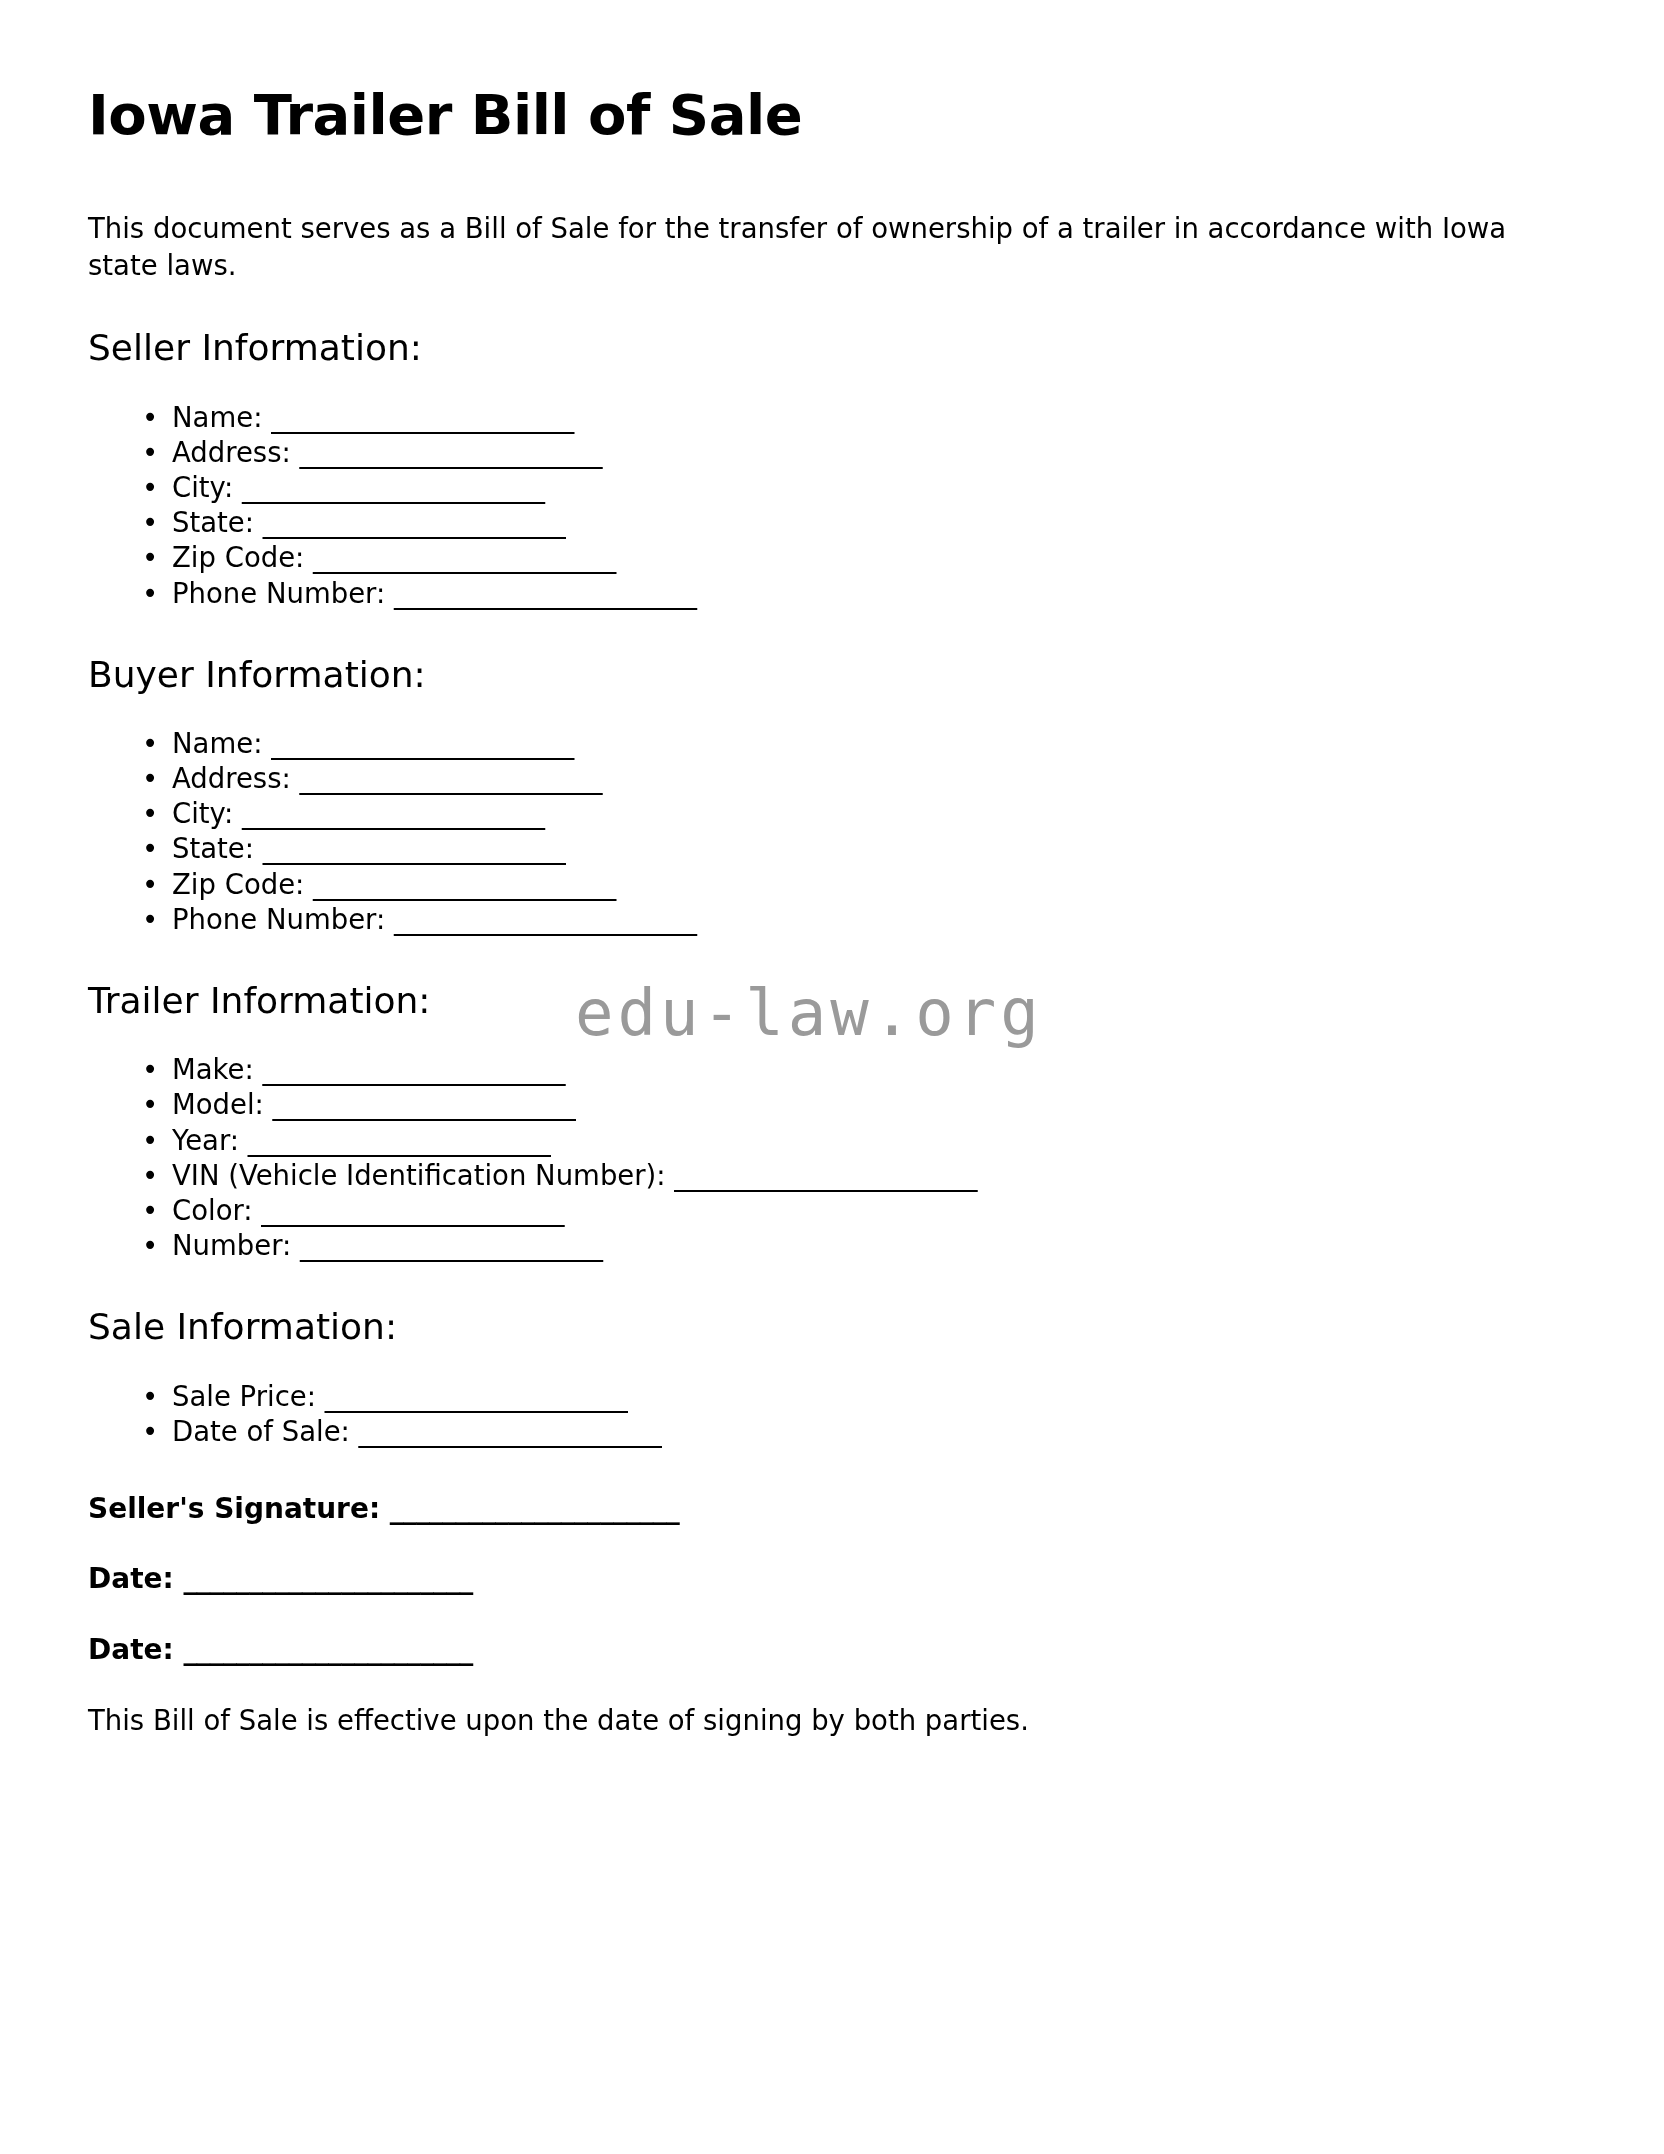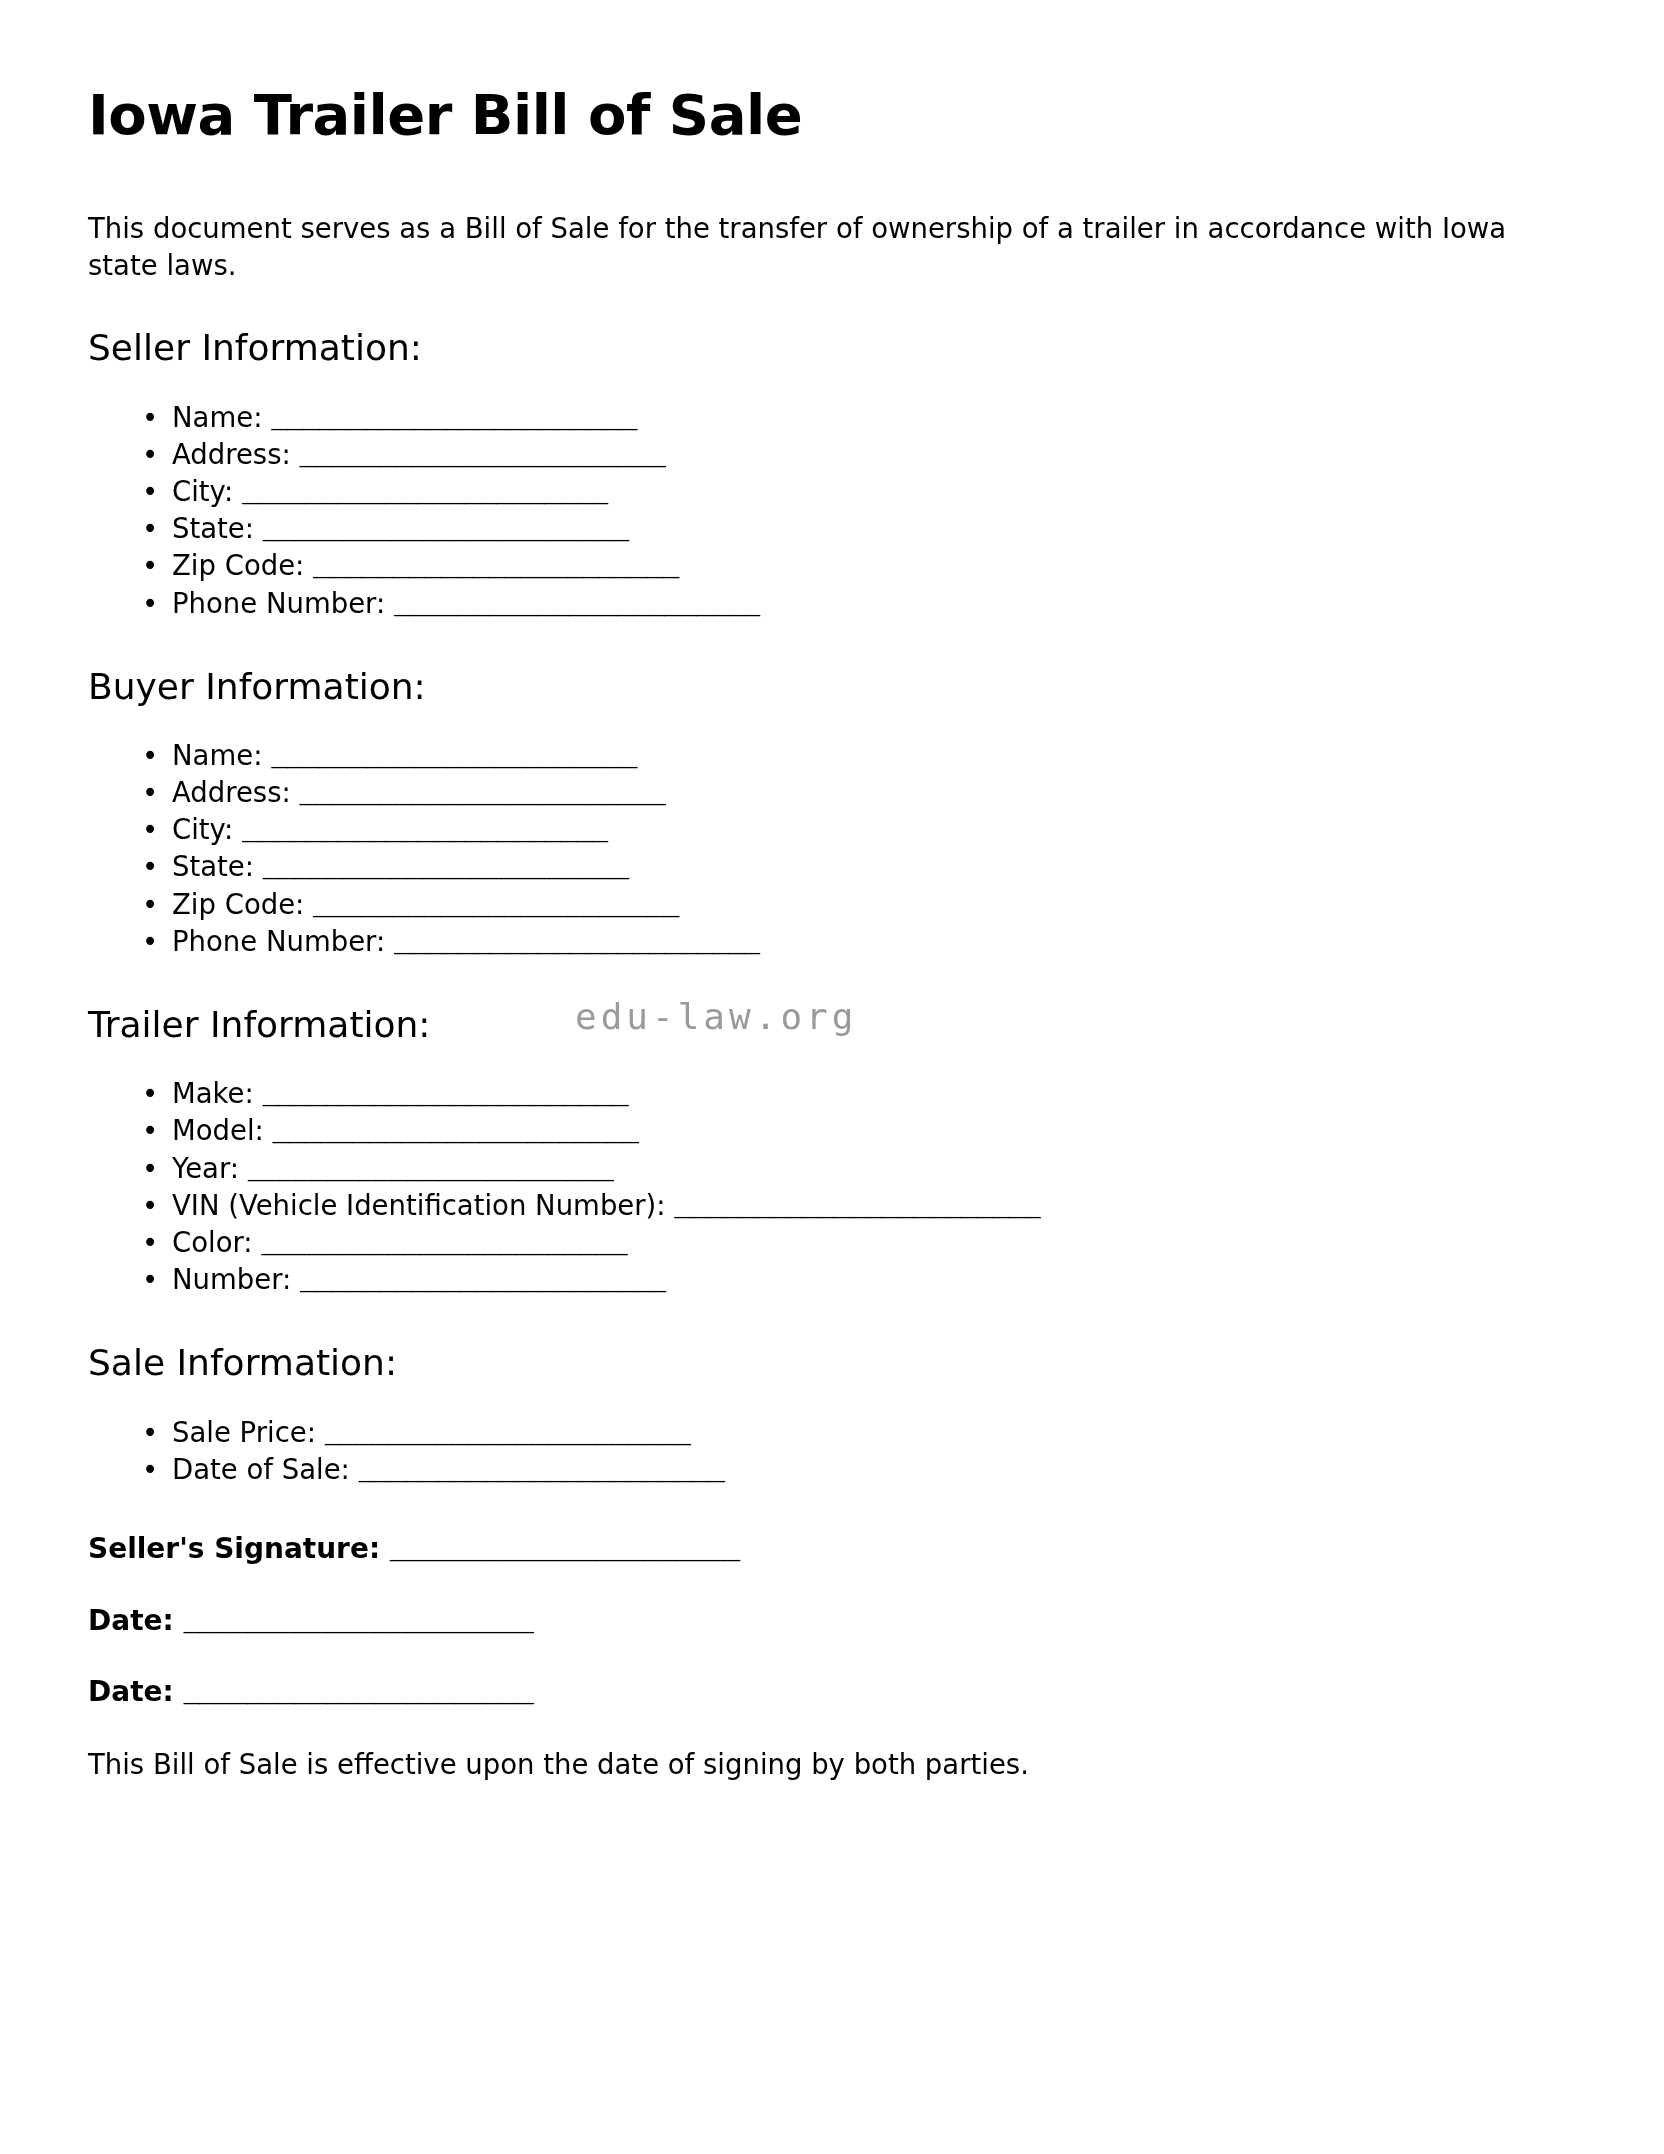--- a/index.html
+++ b/index.html
@@ -19,23 +19,23 @@
   .page {
     position: relative;
     width: 1664px;
     height: 2154px;
     box-sizing: border-box;
     padding: 84px 110px 0 88px;
   }
   .watermark {
     position: absolute;
     left: 575px;
-    top: 996px;
+    top: 976px;
     font-family: "DejaVu Sans Mono", "Liberation Mono", monospace;
-    font-size: 36px;
+    font-size: 64px;
     letter-spacing: 4px;
     color: #9a9a9a;
     white-space: nowrap;
     user-select: none;
     z-index: 0;
   }
   .content {
     position: relative;
     z-index: 1;
   }
@@ -73,21 +73,20 @@
   ul.field-list li .bullet {
     position: absolute;
     left: 2px;
     top: 0;
     font-size: 27.5px;
     line-height: 1.28;
   }
   .blank {
     letter-spacing: -0.6px;
     font-size: 27.5px;
-    font-family: Liberation Mono, monospace;
   }
   .sig-line {
     font-size: 28px;
     font-weight: bold;
     margin: 0 0 34px 0;
     line-height: 1.3;
     white-space: nowrap;
   }
   .sig-line .blank {
     font-weight: bold;

